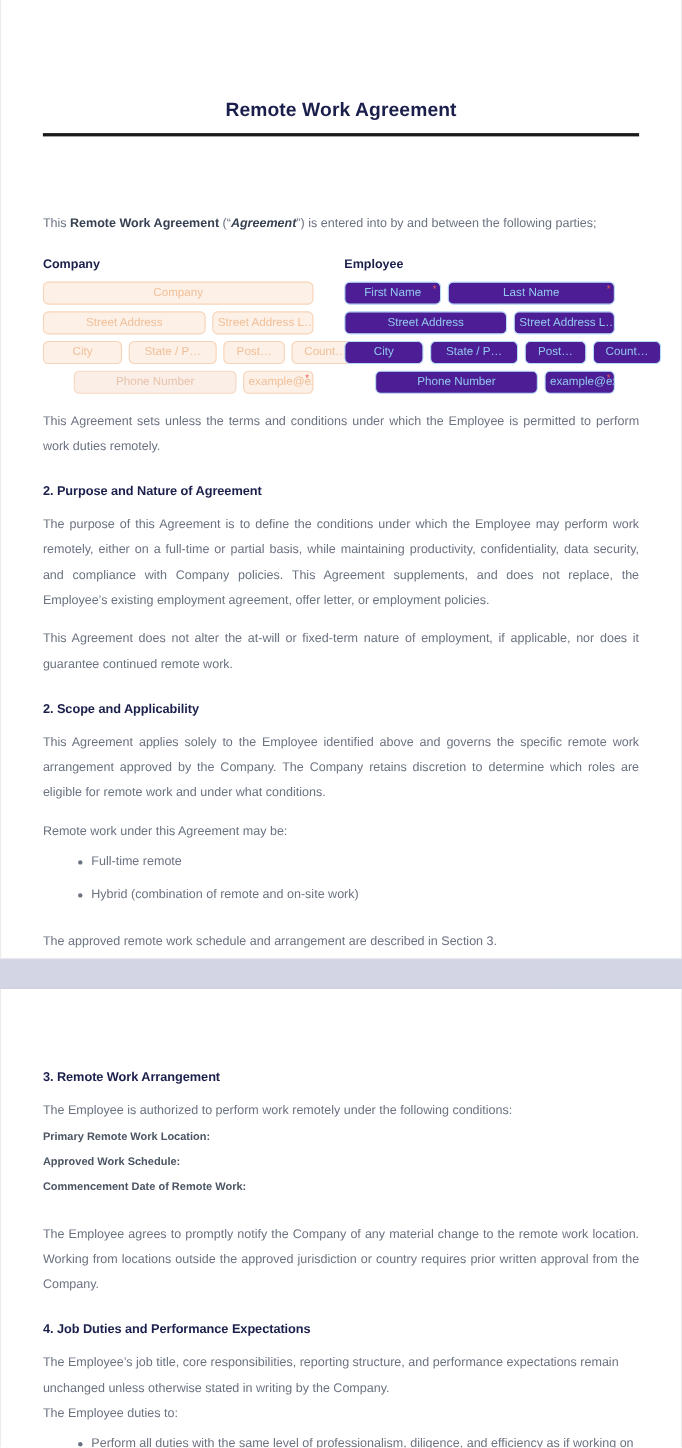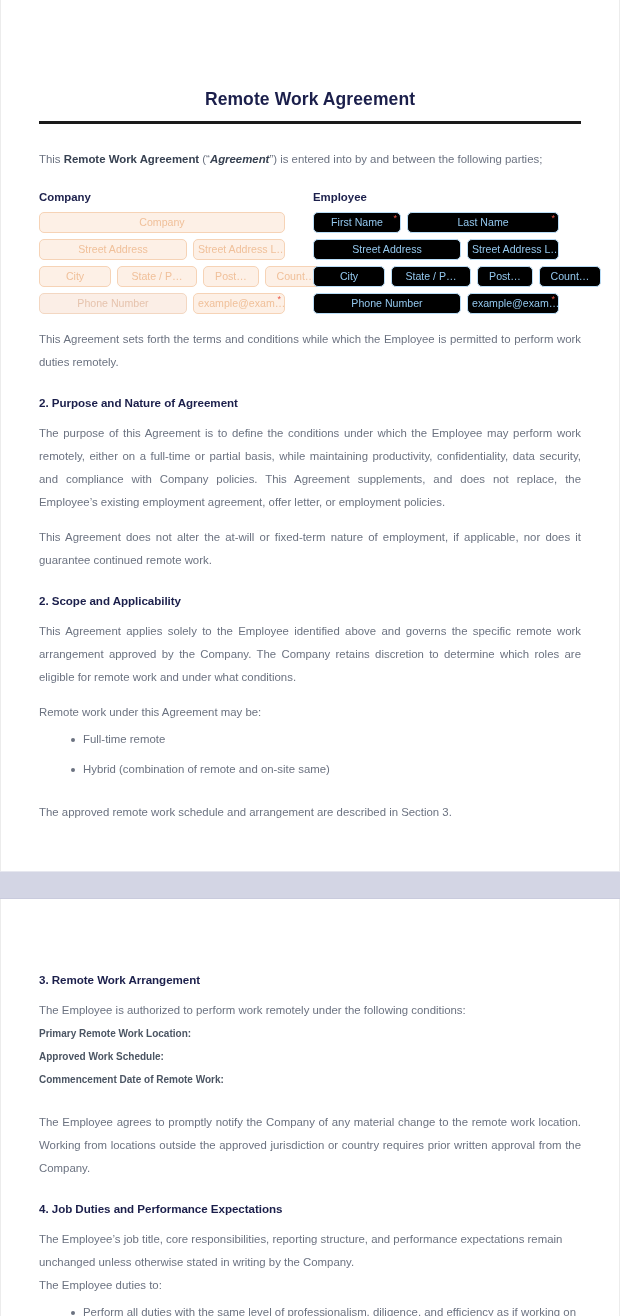--- a/index.html
+++ b/index.html
@@ -62,21 +62,21 @@
   }
 
   
   .para {
     font-size: 11.4px;
     line-height: 23px;
     color: #6b7280;
     text-align: justify;
     margin: 0;
   }
-  .para.intro { padding-top: 24px; }
+  .para.intro { padding-top: 24px; margin-top: 44px; }
   .para.block { padding-top: 14px; }
   .para.tight { padding-top: 8px; }
   .para.left { text-align: left; }
 
   .para b, .para strong { color: #374151; font-weight: bold; }
   .para i, .para em { color: #374151; font-weight: bold; font-style: italic; }
 
   h2.section-heading {
     font-size: 11.6px;
     font-weight: bold;
@@ -165,41 +165,41 @@
     color: #f0c09a;
   }
   .company .fld.muted {
     background: #fbeee6;
     border-color: #f3d7c2;
     color: #e6c3ad;
   }
 
   
   .employee .fld {
-    background: #000000;
+    background: #4c1d95;
     border-color: #b9ddf7;
     color: #93c7ed;
     text-align: center;
   }
 
   .fld .req {
     position: absolute;
     top: 0px;
     right: 3px;
     color: #e8594a;
     font-size: 9px;
     line-height: 11px;
   }
 
   .w-full   { flex: 1 1 auto; width: 100%; }
   .w-city   { flex: 0 0 72px; }
   .w-state  { flex: 0 0 80px; }
   .w-post   { flex: 0 0 56px; }
   .w-count  { flex: 0 0 62px; }
-  .w-phone  { flex: 0 0 148px; }
+  .w-phone  { flex: 0 0 148px; margin-left: 28px; }
   .w-email  { flex: 1 1 auto; min-width: 0; }
   .w-first  { flex: 0 0 88px; }
   .w-last   { flex: 1 1 auto; min-width: 0; }
   .w-street1{ flex: 0 0 148px; }
   .w-street2{ flex: 1 1 auto; min-width: 0; }
 
   .spacer-12 { height: 12px; }
   .spacer-20 { height: 20px; }
   .pagetwo-top { height: 72px; }
 </style>
@@ -262,34 +262,34 @@
           <div class="fld w-count">Count…</div>
         </div>
 
         <div class="field-row">
           <div class="fld w-phone">Phone Number</div>
           <div class="fld w-email"><span>example@exam…</span><span class="req">*</span></div>
         </div>
       </div>
     </div>
 
-    <p class="para block">This Agreement sets forth the terms and conditions while which the Employee is permitted to perform work duties remotely.</p>
+    <p class="para block">This Agreement sets unless the terms and conditions under which the Employee is permitted to perform work duties remotely.</p>
 
     <h2 class="section-heading">2. Purpose and Nature of Agreement</h2>
     <p class="para tight">The purpose of this Agreement is to define the conditions under which the Employee may perform work remotely, either on a full-time or partial basis, while maintaining productivity, confidentiality, data security, and compliance with Company policies. This Agreement supplements, and does not replace, the Employee’s existing employment agreement, offer letter, or employment policies.</p>
     <div class="spacer-12"></div>
     <p class="para">This Agreement does not alter the at-will or fixed-term nature of employment, if applicable, nor does it guarantee continued remote work.</p>
 
     <h2 class="section-heading">2. Scope and Applicability</h2>
     <p class="para tight">This Agreement applies solely to the Employee identified above and governs the specific remote work arrangement approved by the Company. The Company retains discretion to determine which roles are eligible for remote work and under what conditions.</p>
     <div class="spacer-12"></div>
     <p class="para left">Remote work under this Agreement may be:</p>
     <ul class="bullets">
       <li>Full-time remote</li>
-      <li>Hybrid (combination of remote and on-site same)</li>
+      <li>Hybrid (combination of remote and on-site work)</li>
     </ul>
     <div class="spacer-20"></div>
     <p class="para left">The  approved remote work schedule and arrangement are described in Section 3.</p>
   </div>
 
   <div class="page-break"></div>
 
   <div class="page page-two">
     <div class="pagetwo-top"></div>
 

